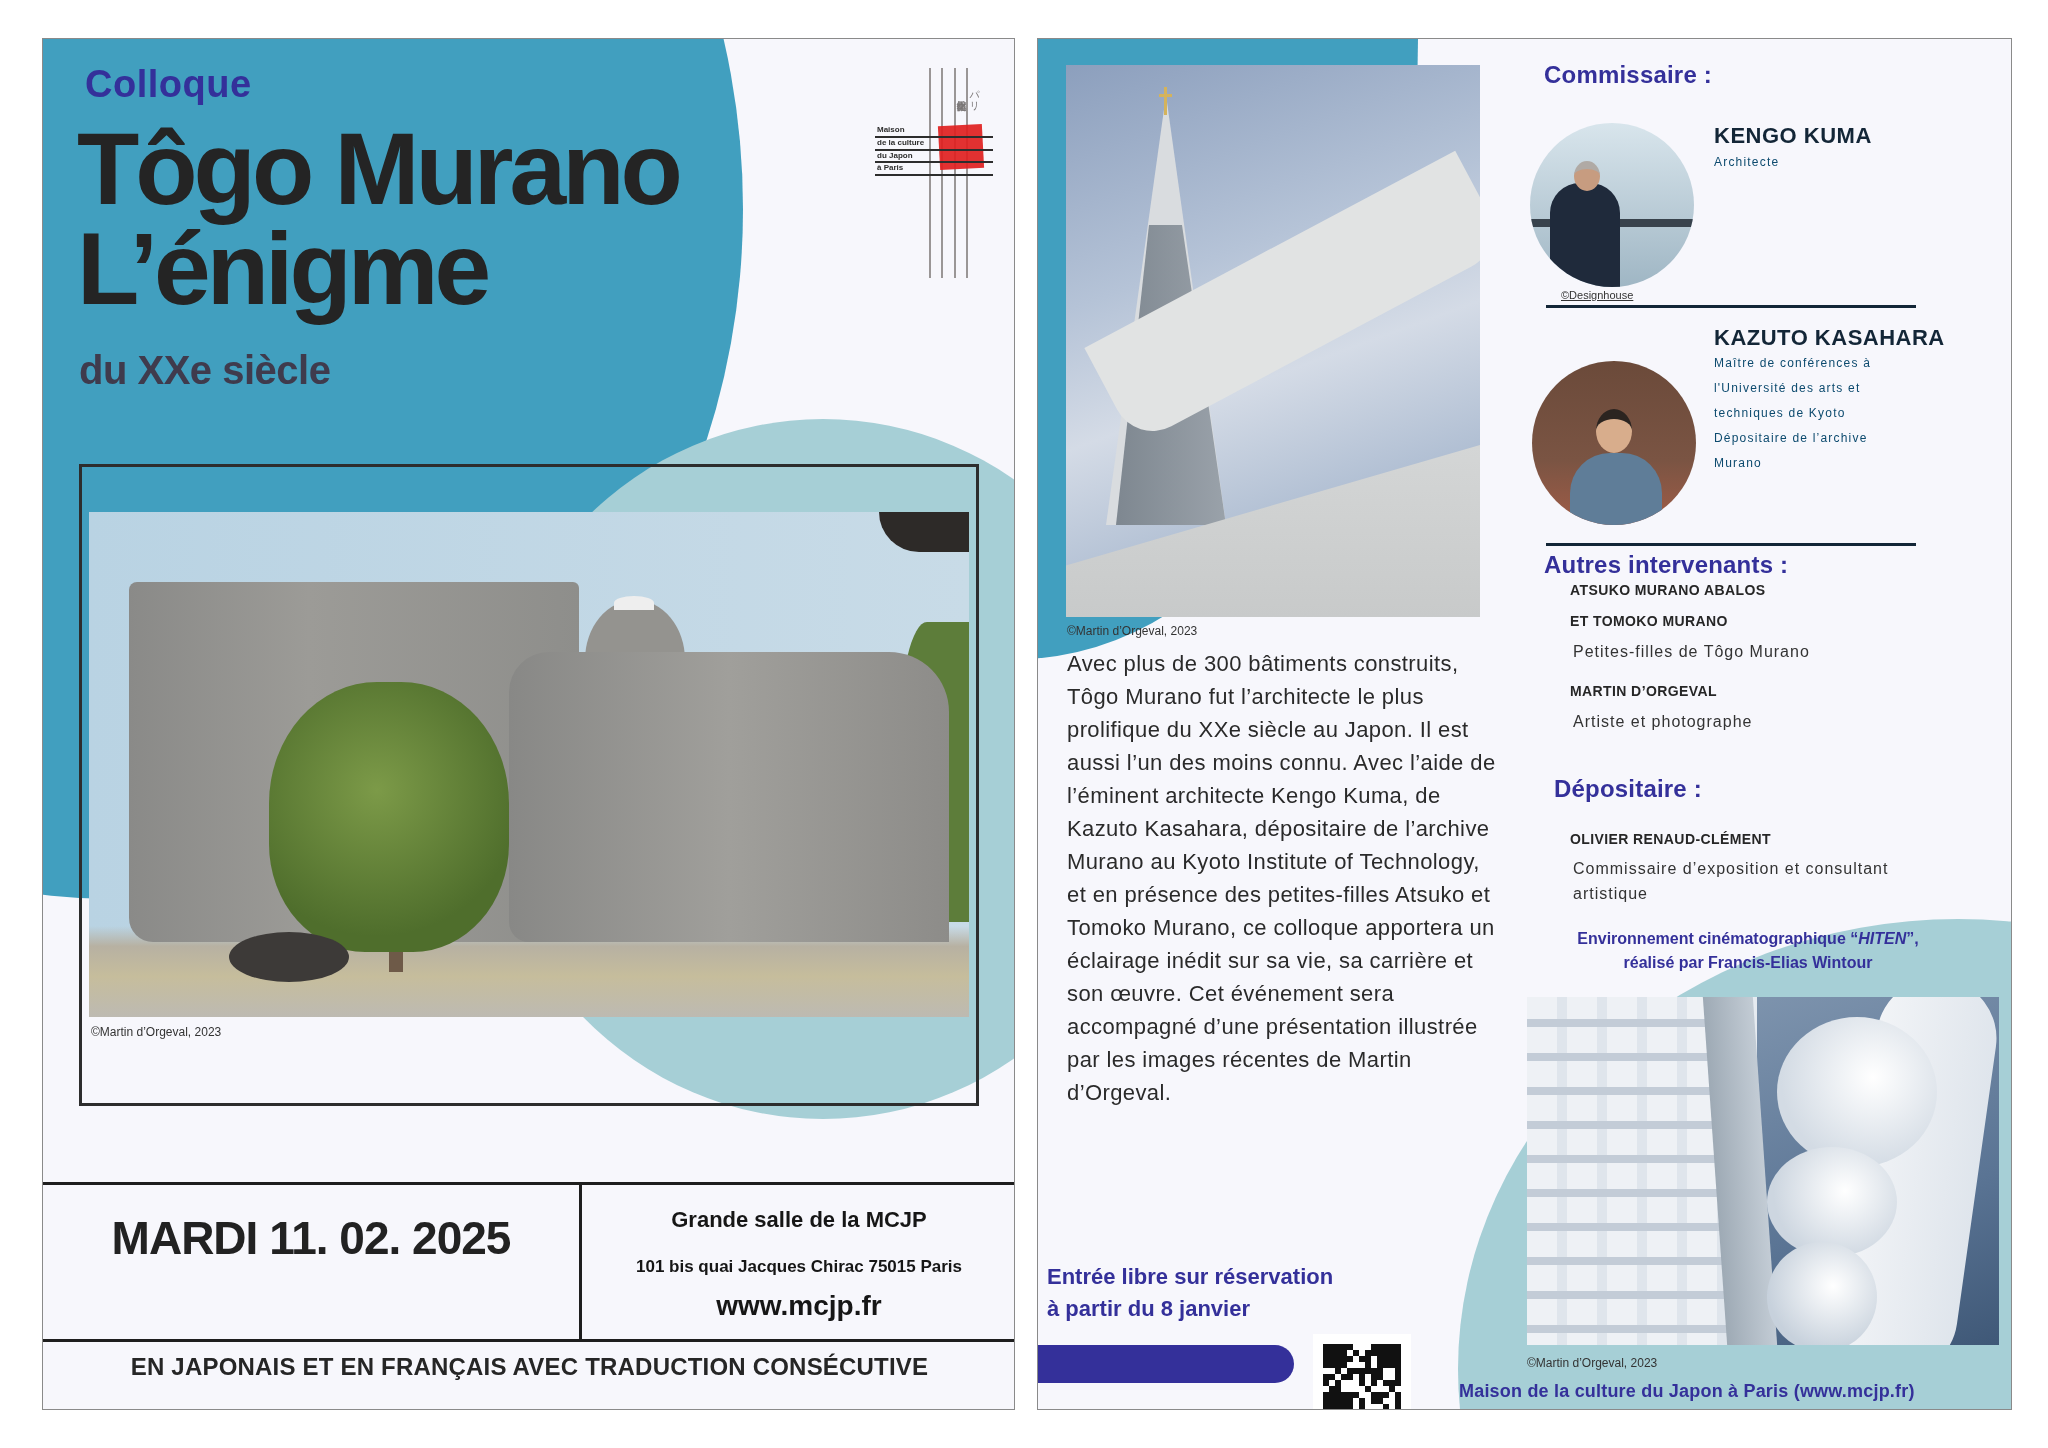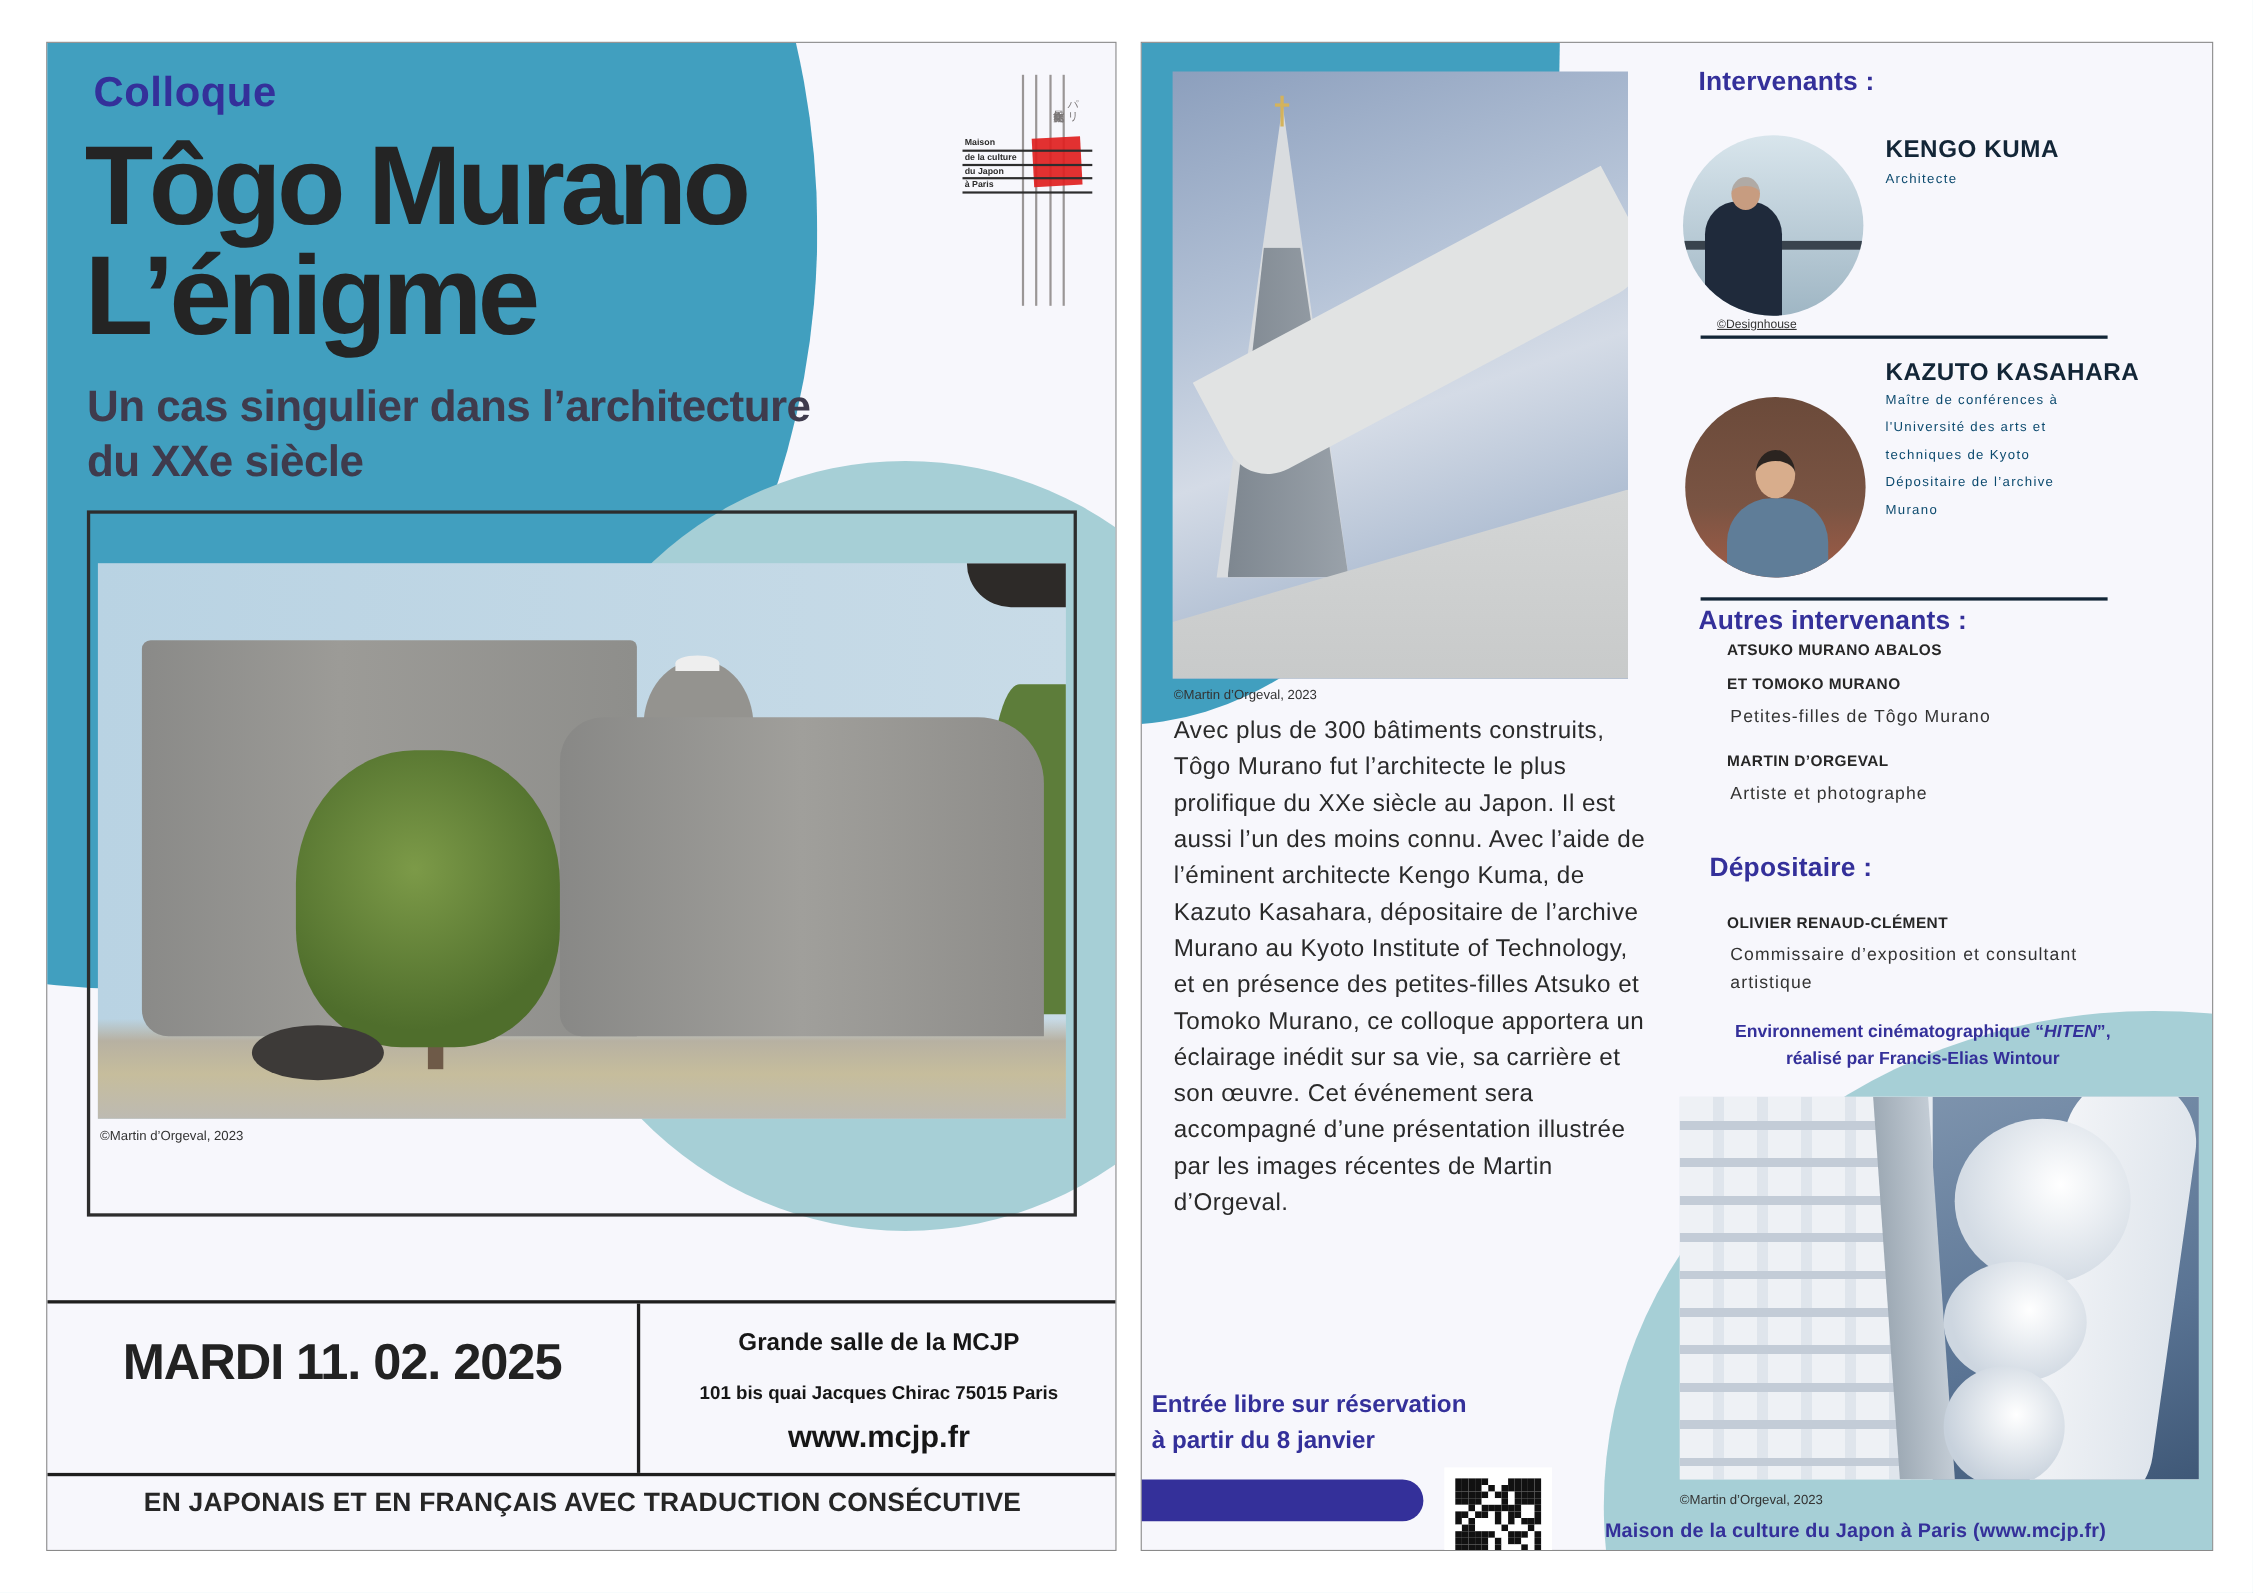--- a/index.html
+++ b/index.html
@@ -152,21 +152,20 @@
 <div id="left-panel" class="panel">
   <div class="blob-dark-left"></div>
   <div class="blob-light-left"></div>
 
   <div class="colloque">Colloque</div>
   <div class="main-title">
     <div>Tôgo Murano</div>
     <div>L’énigme</div>
   </div>
   <div class="subtitle">
-    <div>Un cas singulier dans l’architecture</div>
     <div>du XXe siècle</div>
   </div>
 
   <div class="logo">
     <div class="vline" style="left:54px"></div>
     <div class="vline" style="left:66px"></div>
     <div class="vline" style="left:79px"></div>
     <div class="vline" style="left:91px"></div>
     <div class="red"></div>
     <div class="hline" style="top:83px"></div>
@@ -366,21 +365,21 @@
         <i style="background: rgb(17, 17, 17);"></i>
         <i style="background: rgb(255, 255, 255);"></i>
         <i style="background: rgb(255, 255, 255);"></i>
         <i style="background: rgb(255, 255, 255);"></i>
         <i style="background: rgb(17, 17, 17);"></i>
         <i style="background: rgb(255, 255, 255);"></i>
         <i style="background: rgb(17, 17, 17);"></i>
       </div>
   </div>
 
-  <div class="section-head" style="left:506px; top:22px;">Intervenants :</div>
+  <div class="section-head" style="left:506px; top:22px;">Commissaire :</div>
 
   <div class="avatar avatar-kuma">
     <div class="rail"></div>
     <div class="body"></div>
     <div class="head"></div>
   </div>
   <div class="avatar-credit">©Designhouse</div>
   <div class="sp-name" style="left:676px; top:84px;">KENGO KUMA</div>
   <div class="sp-role" style="left:676px; top:111px;">Architecte</div>
   <div class="rule" style="top:266px;"></div>

